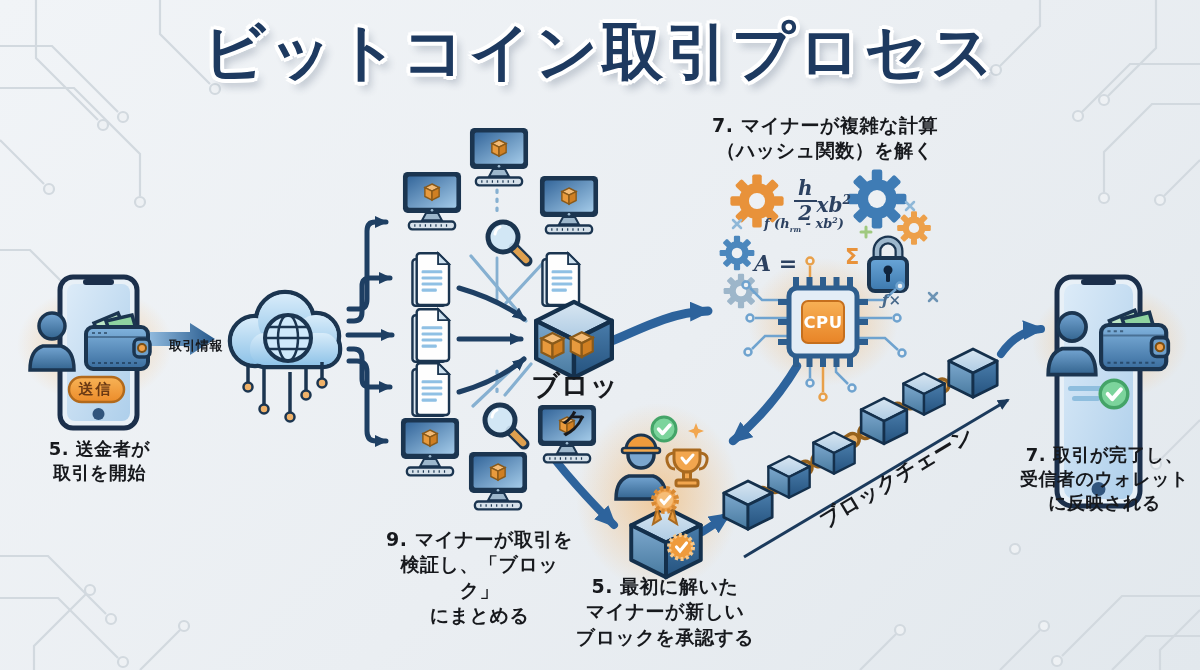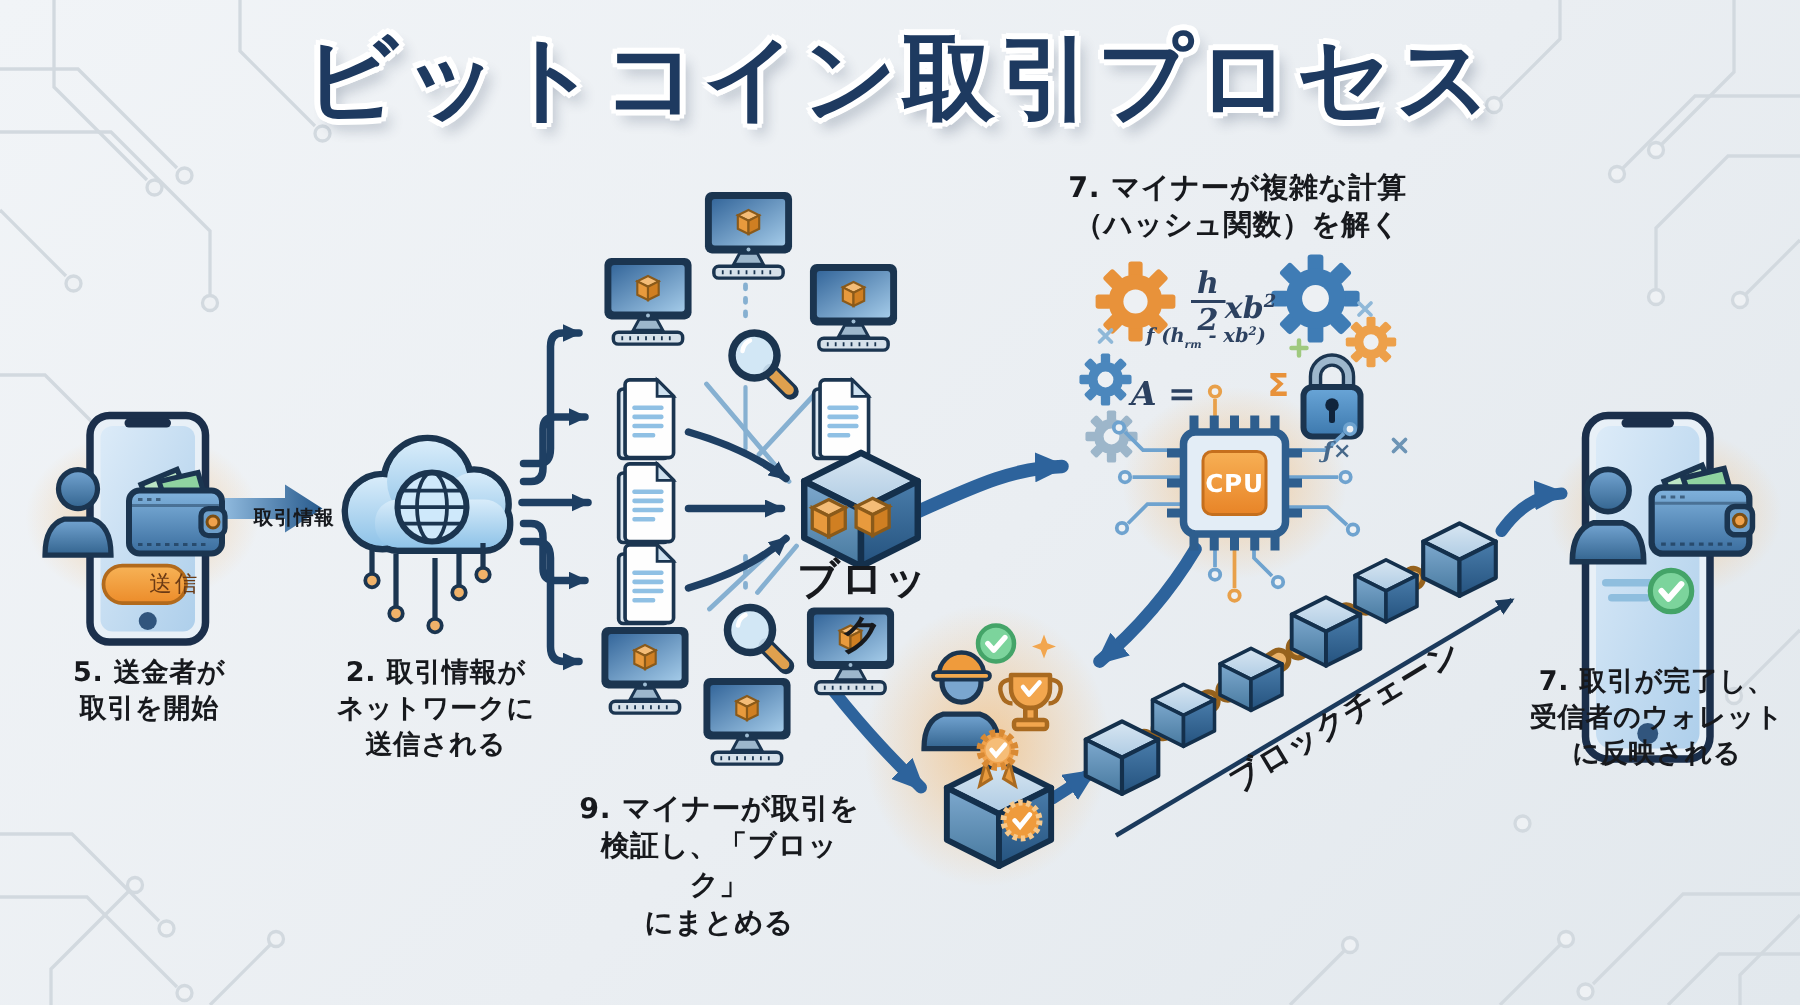--- a/index.html
+++ b/index.html
@@ -18,21 +18,21 @@
   .formula{position:absolute;z-index:3;color:#2c4160;font-family:"DejaVu Serif",serif;
            font-style:italic;font-weight:bold;line-height:1;}
   .formula sup{font-size:.6em;vertical-align:super;}
   .formula sub{font-size:.55em;vertical-align:sub;}
   .frac{display:inline-block;text-align:center;vertical-align:-8px;line-height:1.05;}
   .frac .num{display:block;border-bottom:2.5px solid #2c4160;padding:0 4px 1px;}
   .frac .den{display:block;padding-top:1px;}
   .sigma{font-family:"DejaVu Sans",sans-serif;color:#e8923a;font-style:normal;}
   .fx{color:#46688a;font-size:15px;}
   .sendbtn{position:absolute;left:69px;top:380px;width:53px;z-index:3;text-align:center;
-           font-size:15px;font-weight:normal;color:#6b3a14;letter-spacing:2px;margin-left:21px;}
+           font-size:15px;font-weight:bold;color:#6b3a14;letter-spacing:2px;}
 </style>
 </head>
 <body>
 
 <div class="stage">
 
 <svg width="1200" height="670" viewBox="0 0 1200 670">
 <defs>
   <linearGradient id="gScreen" x1="0" y1="0" x2="1" y2="1">
     <stop offset="0" stop-color="#35679b"></stop>
@@ -468,28 +468,28 @@
 
 <div class="title">ビットコイン取引プロセス</div>
 
 <div class="lbl" style="left:146px;top:289px;width:100px;font-size:13px;margin-top:48px;">取引情報</div>
 <div class="sendbtn">送信</div>
 <div class="lbl" style="left:530px;top:367px;width:90px;font-size:28px;">ブロック</div>
 <div class="lbl rot" style="left:792px;top:464px;width:210px;font-size:21px;">ブロックチェーン</div>
 
 <div class="lbl" style="left:22px;top:437px;width:155px;font-size:18px;">5. 送金者が
 取引を開始</div>
-<div class="lbl" style="left:218px;top:437px;width:145px;font-size:18px;">2. 取引情報が
-ネットワークに
-送信される</div>
 <div class="lbl" style="left:382px;top:527px;width:195px;font-size:19px;">9. マイナーが取引を
 検証し、「ブロック」
 にまとめる</div>
 <div class="lbl" style="left:700px;top:113px;width:250px;font-size:19px;">7. マイナーが複雑な計算
 （ハッシュ関数）を解く</div>
+<div class="lbl" style="left:570px;top:574px;width:190px;font-size:19px;">5. 最初に解いた
+マイナーが新しい
+ブロックを承認する</div>
 <div class="lbl" style="left:1012px;top:443px;width:185px;font-size:18px;">7. 取引が完了し、
 受信者のウォレット
 に反映される</div>
 
 <div class="formula" style="left:794px;top:178px;font-size:20px;">
   <span class="frac"><span class="num">h</span><span class="den">2</span></span><span><span>xb</span><sup>2</sup></span>
 </div>
 <div class="formula" style="left:764px;top:217px;font-size:13px;">
   <span>f (h</span><sub>rm</sub><span> - xb</span><sup>2</sup><span>)</span>
 </div>

